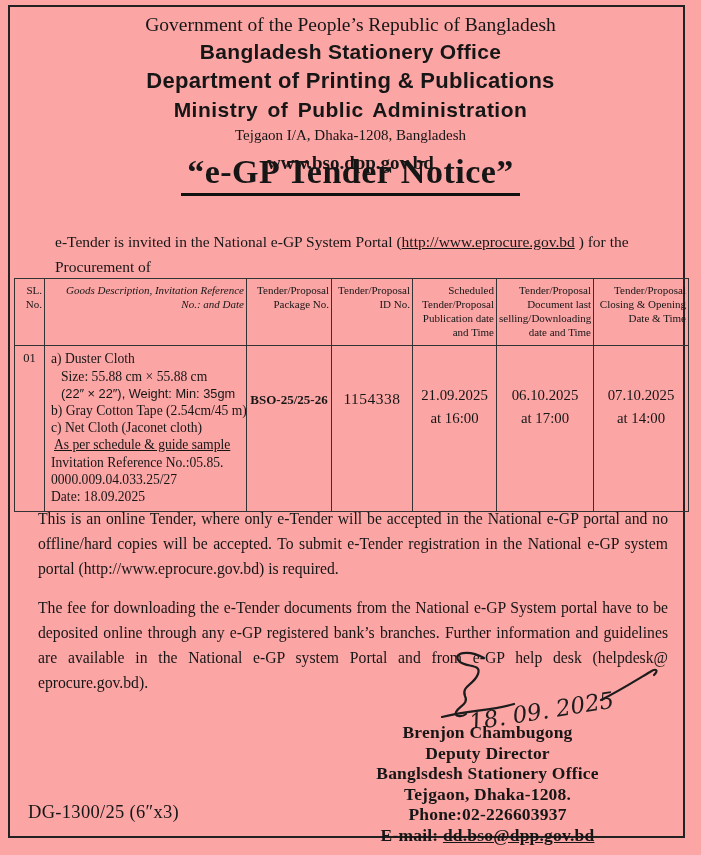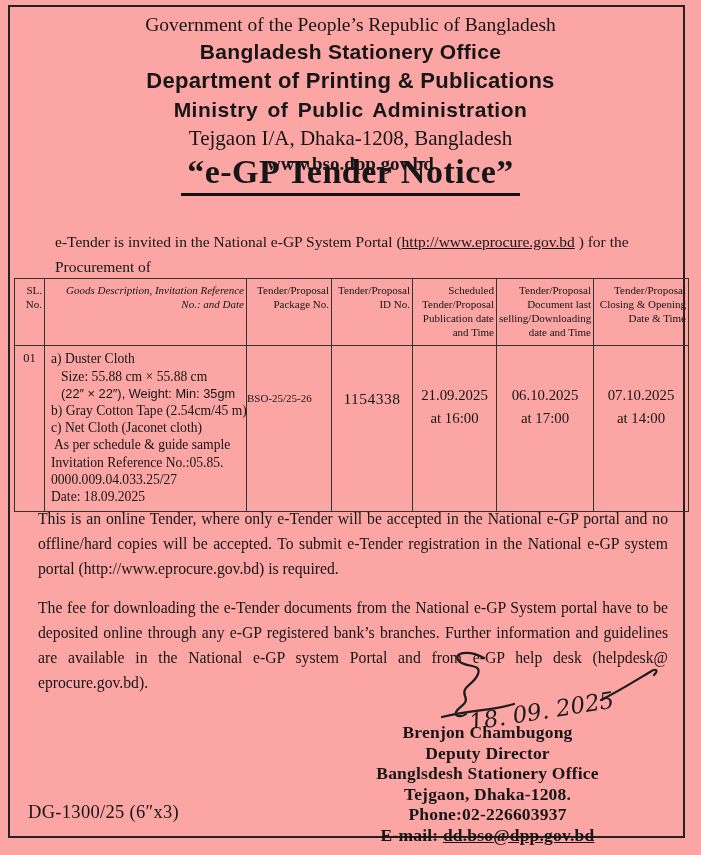--- a/index.html
+++ b/index.html
@@ -27,21 +27,21 @@
     position: absolute;
     top: 13px; left: 0;
     width: 100%;
     text-align: center;
     line-height: 1.2;
   }
   .h-gov   { font-size: 19.5px; font-family: "Liberation Serif", serif; margin-bottom: 3px; }
   .h-office{ font-size: 21px; font-weight: bold; font-family: "Liberation Sans", sans-serif; margin-bottom: 3px; letter-spacing: .3px; }
   .h-dept  { font-size: 22px; font-weight: bold; font-family: "Liberation Sans", sans-serif; margin-bottom: 3px; letter-spacing: .3px; }
   .h-min   { font-size: 21px; font-weight: bold; font-family: "Liberation Sans", sans-serif; margin-bottom: 4px; letter-spacing: .5px; word-spacing: 3px; }
-  .h-addr  { font-size: 21px; font-family: "Liberation Serif", serif; margin-bottom: 2px; }
+  .h-addr  { font-size: 15px; font-family: "Liberation Serif", serif; margin-bottom: 8px; }
   .h-web   { font-size: 19px; font-weight: bold; font-family: Liberation Serif, serif; }
 
   .title-wrap {
     position: absolute;
     top: 153px; left: 0;
     width: 100%;
     text-align: center;
   }
   .doc-title {
     display: inline-block;
@@ -84,23 +84,23 @@
     text-align: right;
     padding: 4px 2px 6px 2px;
     height: 58px;
   }
   th.col-goods { font-size: 13.5px; padding-top: 6px; font-style: italic; }
   th.col-sl    { font-size: 12px; text-align: left; padding-left: 4px; padding-top: 6px; }
   td.cell-sl   { font-size: 12.5px; text-align: center; padding-top: 5px; }
   td.cell-goods{ font-size: 13.6px; line-height: 17.2px; padding: 4px 3px 6px 6px; height: 152px; }
   .g-line        { white-space: nowrap; }
   .g-indent-1    { padding-left: 10px; }
-  .g-indent-half { padding-left: 3px; }
+  .g-indent-half { padding-left: 3px; text-decoration: underline; }
   .g-sans        { font-family: "Liberation Sans", sans-serif; font-size: 12.8px; }
-  td.cell-pkg  { font-size: 11px; font-weight: normal; text-align: left; padding-top: 46px; font-family: "Liberation Serif", serif; }
+  td.cell-pkg  { font-size: 13px; font-weight: bold; text-align: center; padding-top: 46px; font-family: "Liberation Serif", serif; }
   td.cell-id   { font-size: 15.5px; text-align: center; padding-top: 44px; letter-spacing: .5px; }
   td.cell-date { font-size: 14.8px; text-align: center; padding-top: 38px; line-height: 23px; }
 
   
   .para {
     position: absolute;
     left: 38px;
     width: 630px;
     font-size: 15.7px;
     line-height: 25px;

